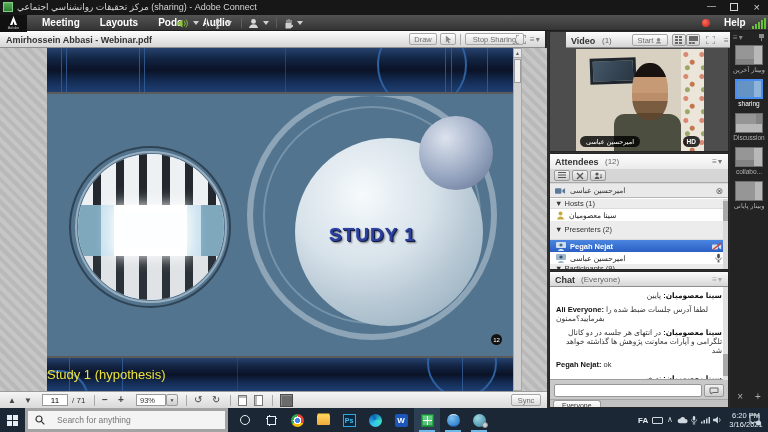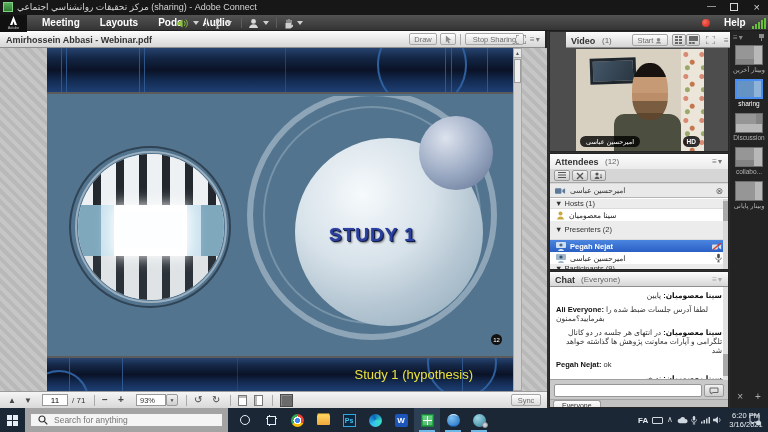--- a/index.html
+++ b/index.html
@@ -168,21 +168,21 @@
           <span class="abs flex" style="left:444px;top:238px;width:11px;height:11px;border-radius:50%;background:#111;color:#fff;font-size:6px;justify-content:center">12</span>
         </div>
 
         <div class="abs" id="slide-bot" style="left:0;top:308px;width:466px;height:35px;border-top:2px solid #5b5b5b;overflow:hidden">
           <i class="vline" style="left:22px"></i>
             <i class="vline" style="left:75px"></i>
             <i class="vline" style="left:190px;opacity:.4"></i>
             <i class="vline" style="left:415px"></i>
           <span class="ring" style="left:-18px;top:12px;width:60px;height:60px;border-color:#2e5f9e"></span>
           <span class="ring" style="left:380px;top:-30px;width:70px;height:70px;border-color:#2e5f9e"></span>
-          <span class="abs" style="left:0;right:40px;top:9px;text-align:right;font-size:13px;color:#ece23e">Study 1 (hypothesis)</span>
+          <span class="abs" style="left:0;right:40px;top:9px;text-align:left;font-size:13px;color:#ece23e">Study 1 (hypothesis)</span>
         </div>
       </div>
 
       <div class="abs" style="left:513px;top:0;width:9px;height:343px;background:#d2d2d2;border:1px solid #a8a8a8">
         <span class="abs" style="left:0;top:0;width:7px;height:9px;background:#e9e9e9;border-bottom:1px solid #a8a8a8;font-size:5px;color:#555;text-align:center;line-height:9px">▲</span>
         <span class="abs" style="left:0;top:10px;width:7px;height:24px;background:#f0f0f0;border:1px solid #9d9d9d"></span>
       </div>
     </div>
 
     <div class="abs" style="left:0;top:360px;width:547px;height:17px;background:linear-gradient(#f5f5f5,#d9d9d9);border-top:1px solid #9b9b9b">
@@ -396,21 +396,21 @@
 
   <div class="abs" id="taskbar">
     <div class="tslot" style="left:0;width:24px">
       <span style="display:grid;grid-template-columns:5px 5px;grid-template-rows:5px 5px;gap:1px">
           <i style="background:#e8eef4"></i>
           <i style="background:#e8eef4"></i>
           <i style="background:#e8eef4"></i>
           <i style="background:#e8eef4"></i>
         </span>
     </div>
-    <div class="abs flex" style="left:25px;top:0;width:203px;height:24px;background:#f4f4f4;border:6px solid #a3a3a3;padding-left:7px;gap:6px">
+    <div class="abs flex" style="left:25px;top:0;width:203px;height:24px;background:#f4f4f4;border:3px solid #a3a3a3;padding-left:7px;gap:12px">
       <svg width="10" height="10" viewBox="0 0 10 10">
           <circle cx="4" cy="4" r="3" fill="none" stroke="#333" stroke-width="1.2"></circle>
           <path d="M6.3 6.3L9.3 9.3" stroke="#333" stroke-width="1.2"></path>
         </svg>
       <input style="border: none; background: transparent; font-size: 8.5px; color: rgb(68, 68, 68); outline: none; width: 150px;" placeholder="Search for anything">
     </div>
     <div class="tslot" style="left:232px">
         <span style="width:10px;height:10px;border:1.5px solid #e8eef4;border-radius:50%"></span>
       </div>
     <div class="tslot" style="left:258px">

